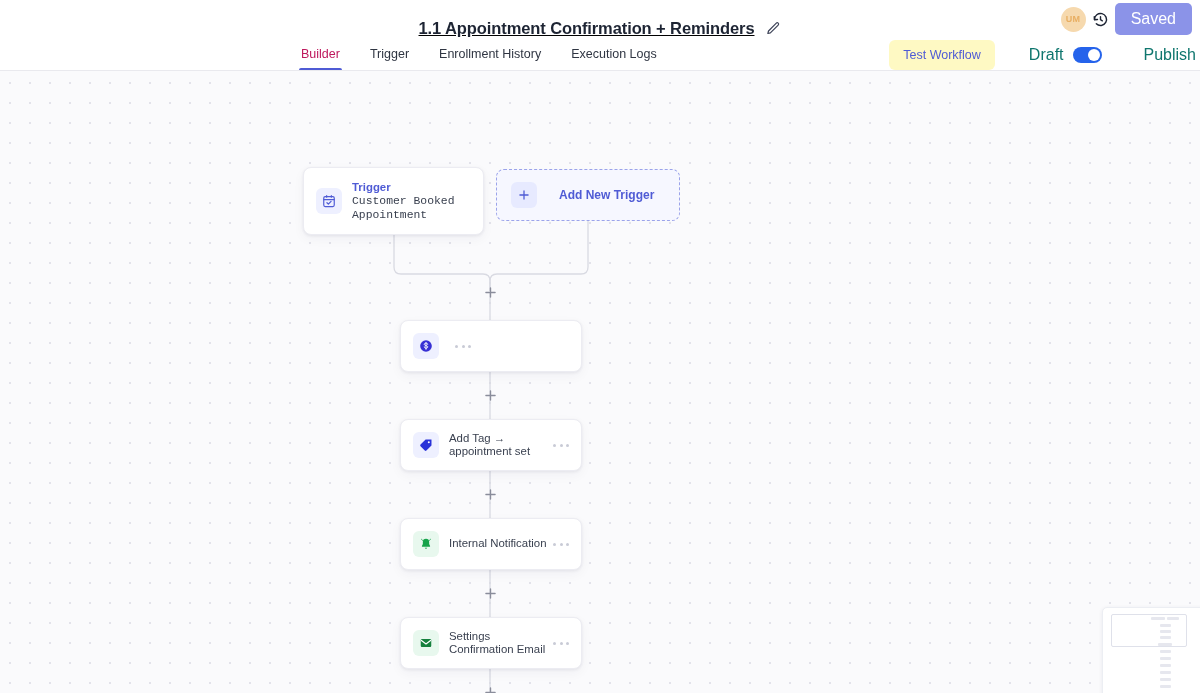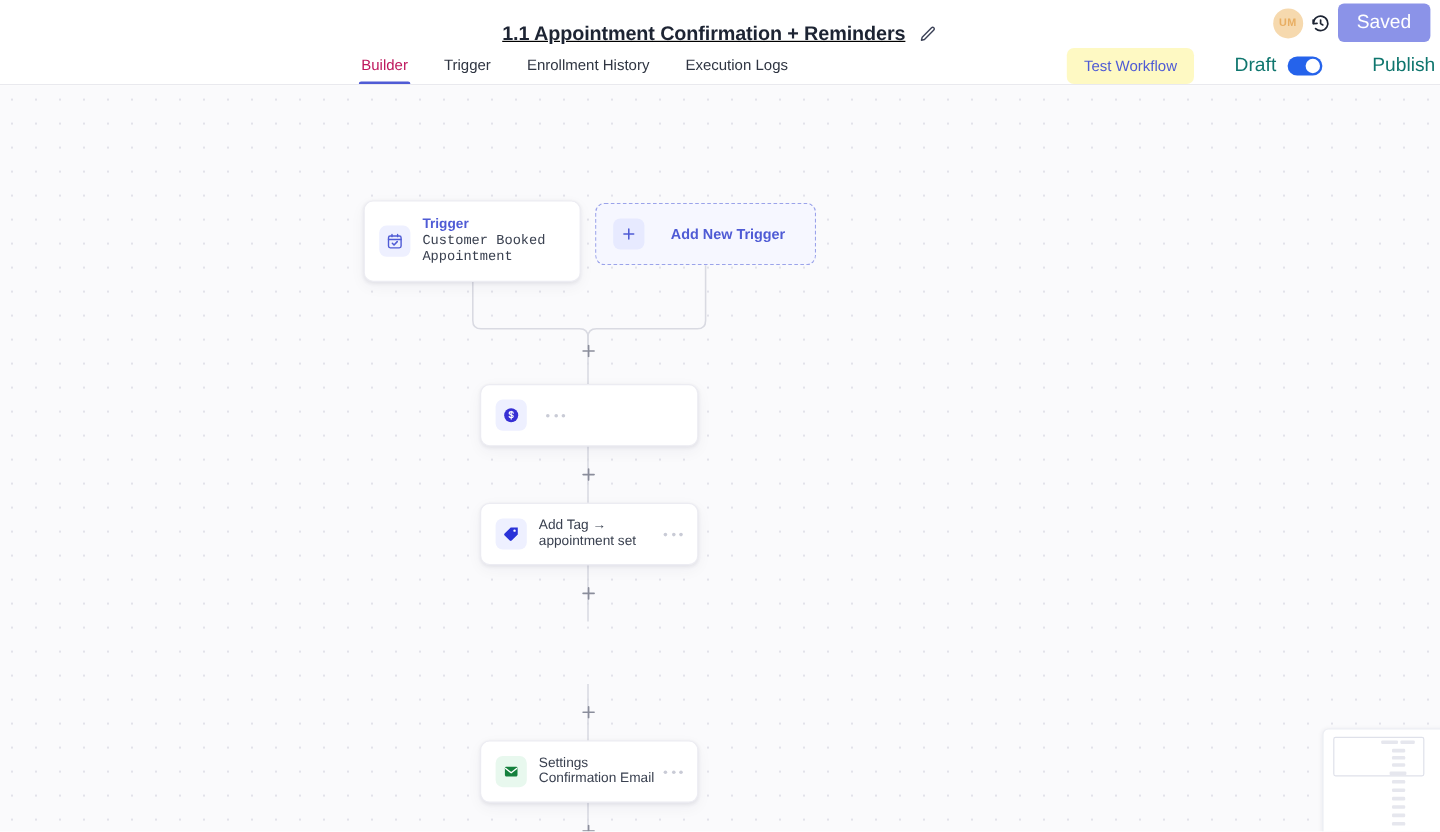--- a/index.html
+++ b/index.html
@@ -371,20 +371,37 @@
     <div class="labels">
       <div class="ntitle">Add Tag → appointment set</div>
     </div>
     <div class="dots">
         <i></i>
         <i></i>
         <i></i>
       </div>
   </div>
 
+  <div class="node action-node" style="top:447px;">
+    <div class="ico" style="background:#e8f8ee;">
+      <svg viewBox="0 0 24 24" fill="#16a34a">
+        <path d="M12 3a5.4 5.4 0 0 0-5.4 5.4v3.4L5 15.4c-.3.7.2 1.5 1 1.5h12c.8 0 1.3-.8 1-1.5l-1.6-3.6V8.4A5.4 5.4 0 0 0 12 3z"></path>
+        <path d="M9.9 18.4a2.2 2.2 0 0 0 4.2 0H9.9z"></path>
+        <path d="M4.4 4.1 6 5.6M19.6 4.1 18 5.6" stroke="#16a34a" stroke-width="1.6" stroke-linecap="round"></path>
+      </svg>
+    </div>
+    <div class="labels">
+      <div class="ntitle">Internal Notification</div>
+    </div>
+    <div class="dots">
+        <i></i>
+        <i></i>
+        <i></i>
+      </div>
+  </div>
 
   <div class="node action-node" style="top:546px;">
     <div class="ico" style="background:#e8f8ee;">
       <svg viewBox="0 0 24 24" fill="#15803d">
         <path d="M3 7.2c0-1.2 1-2.2 2.2-2.2h13.6c1.2 0 2.2 1 2.2 2.2v9.6c0 1.2-1 2.2-2.2 2.2H5.2C4 19 3 18 3 16.8V7.2z"></path>
         <path d="M4.2 7.6 12 13.6l7.8-6" stroke="#ffffff" stroke-width="2" fill="none" stroke-linecap="round" stroke-linejoin="round"></path>
       </svg>
     </div>
     <div class="labels">
       <div class="ntitle">Settings Confirmation Email</div>

